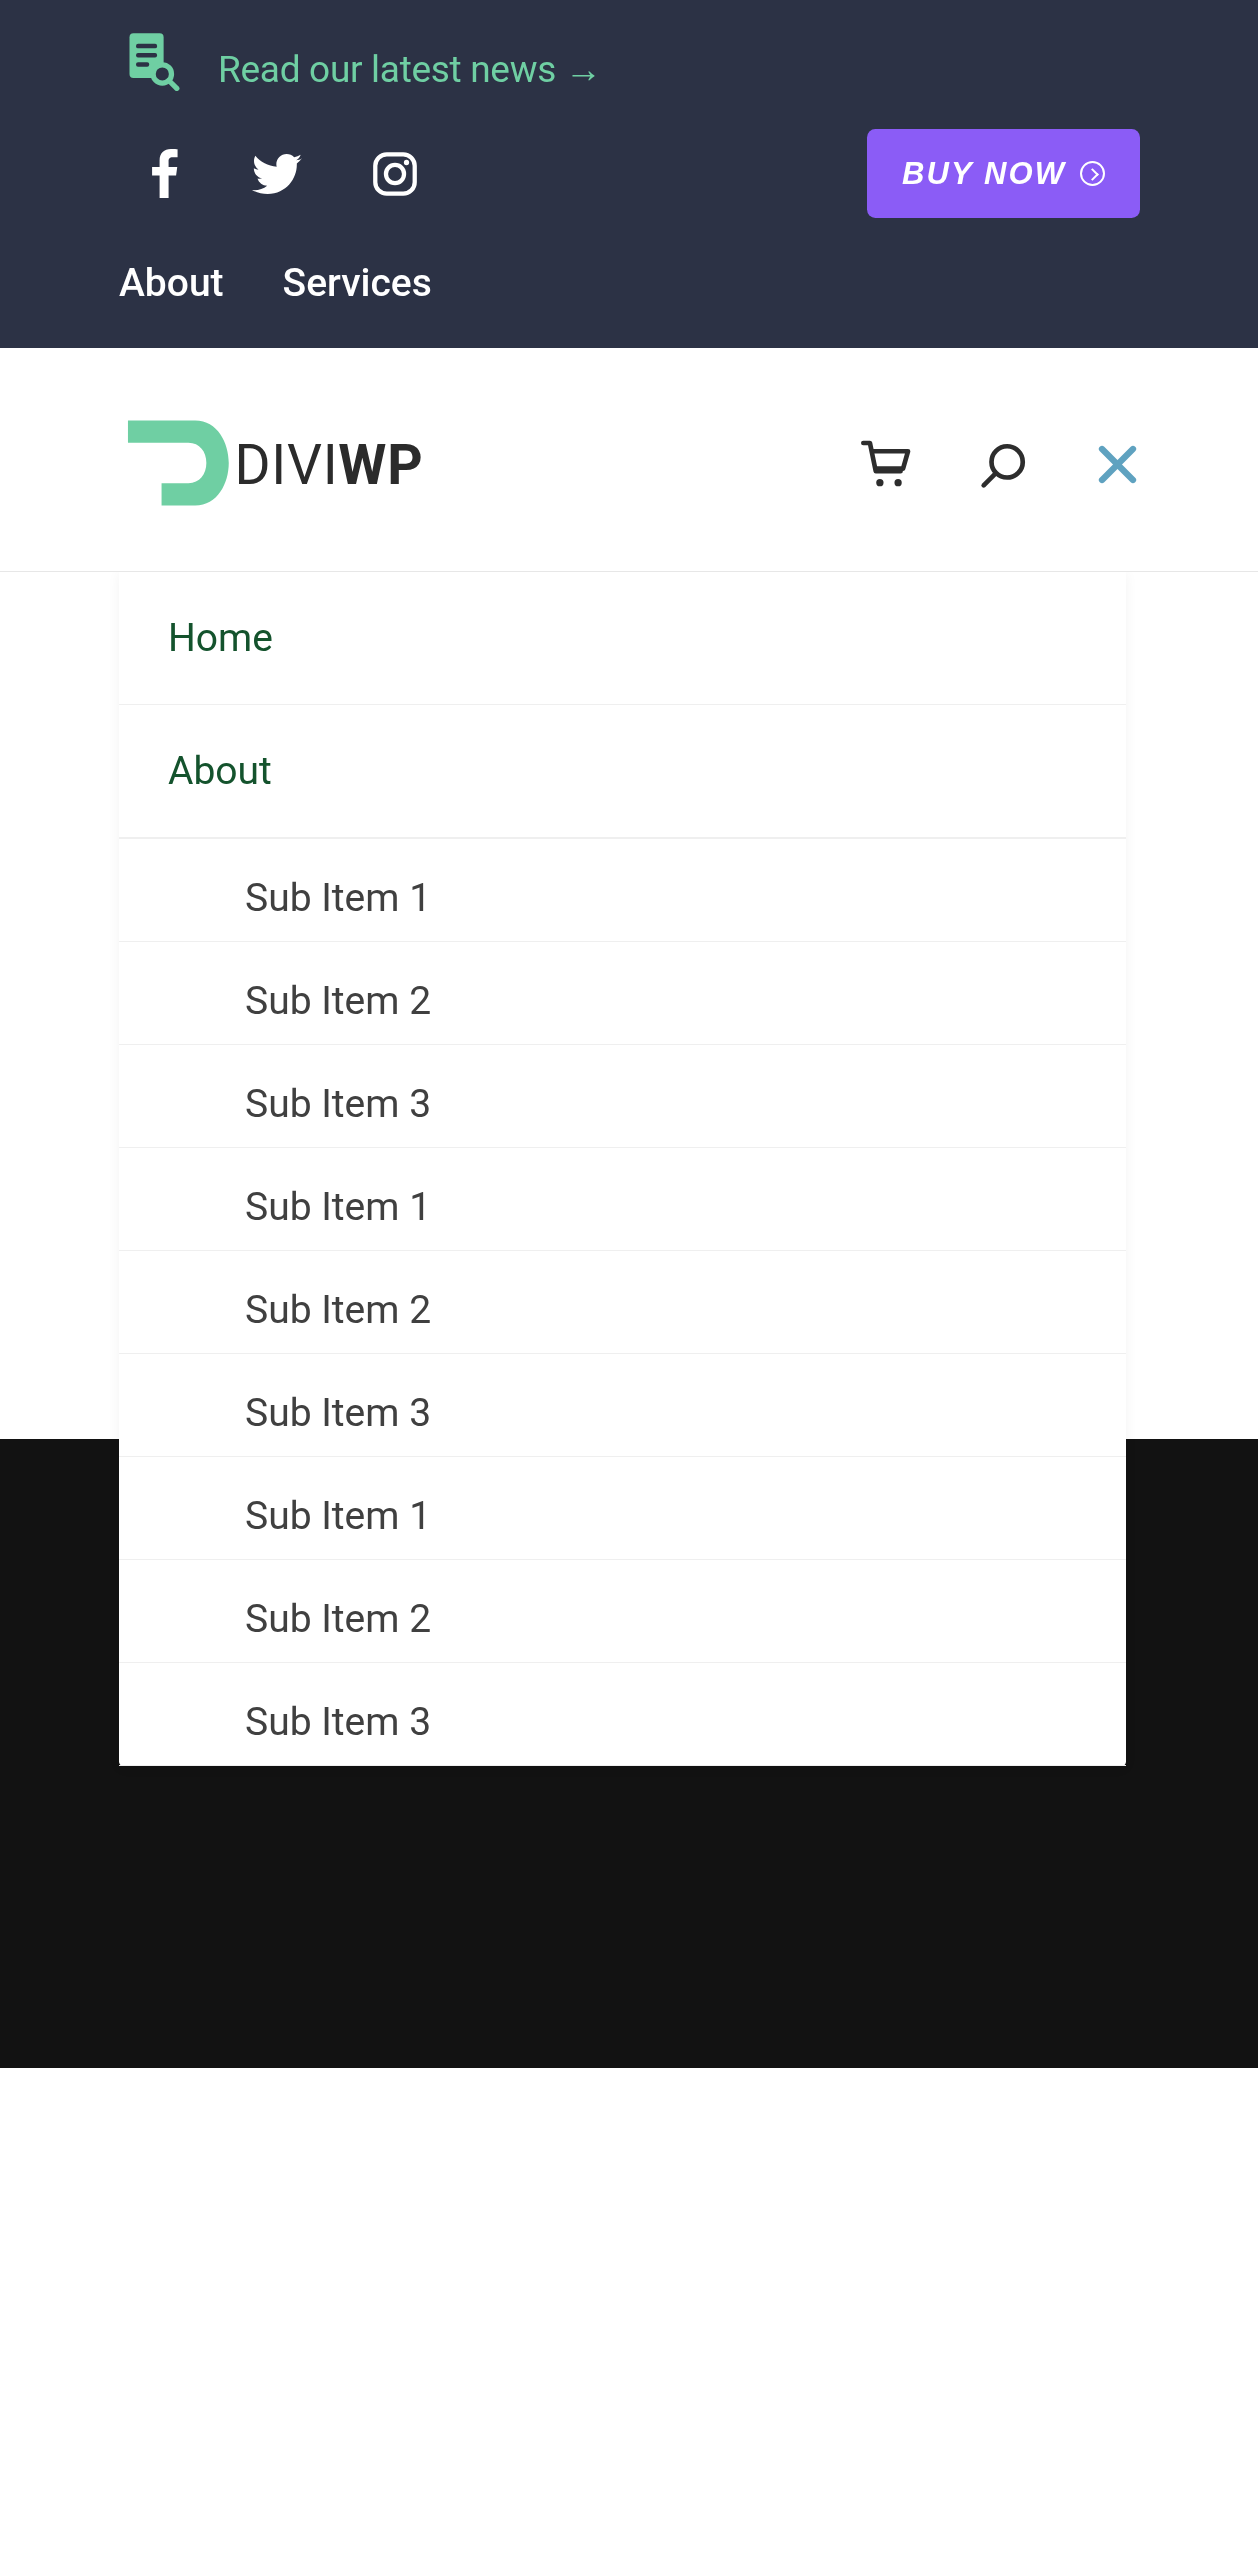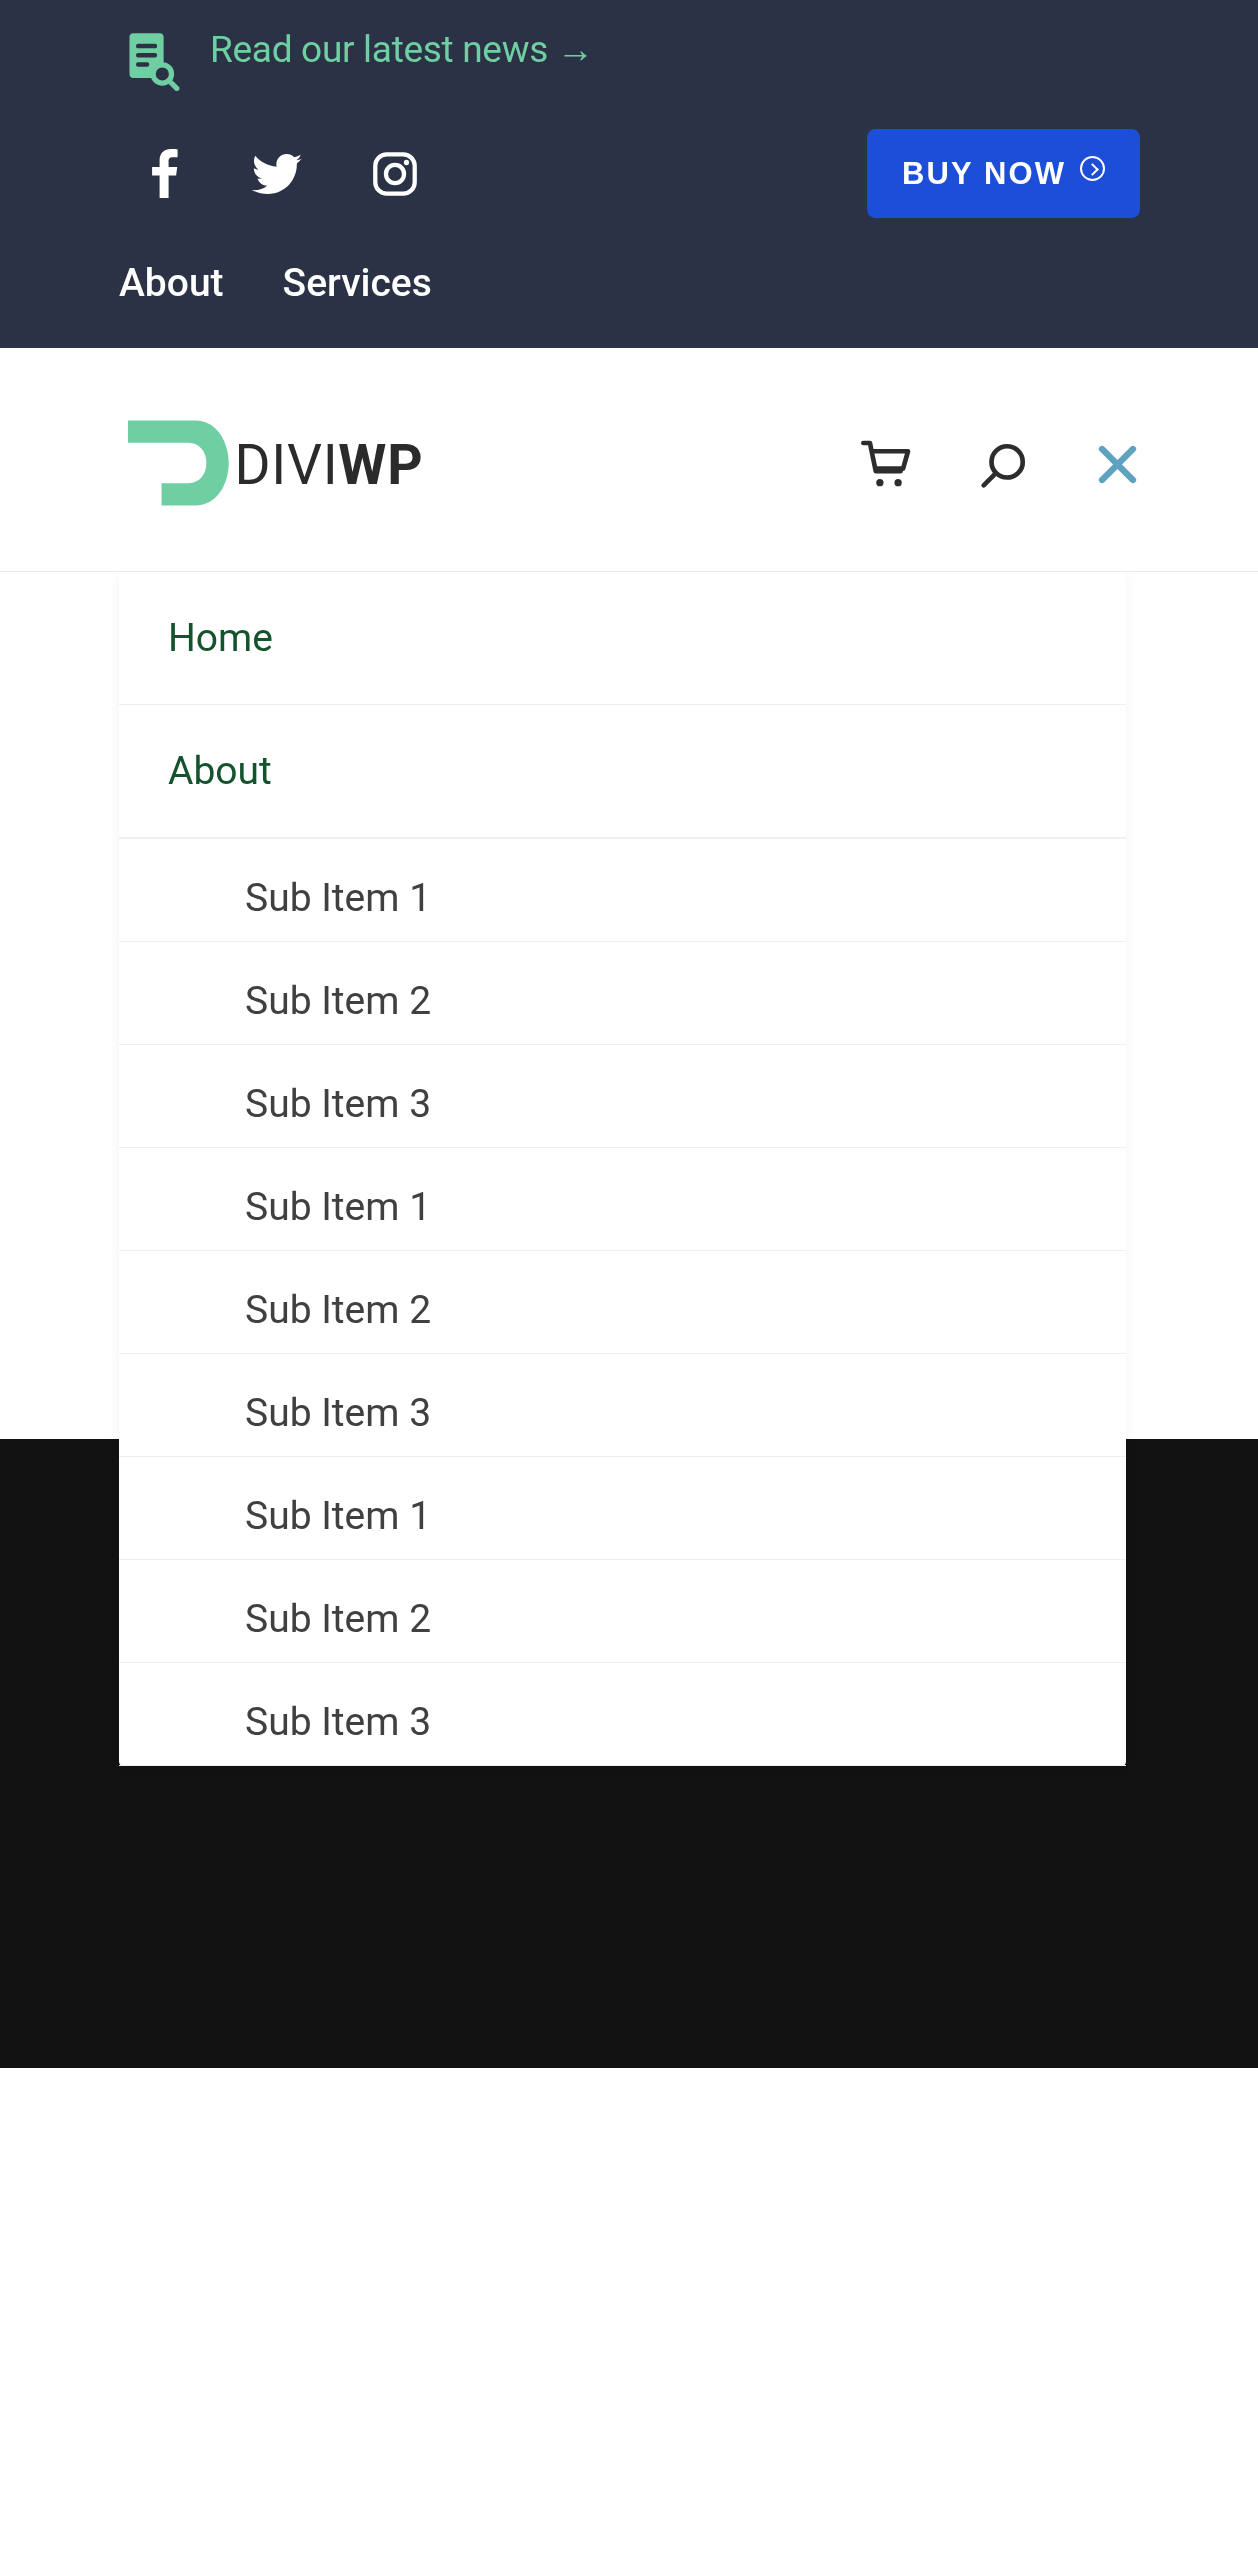--- a/index.html
+++ b/index.html
@@ -14,22 +14,22 @@
   }
 
   
   .topbar {
     background: #2c3245;
     width: 100%;
     padding: 28px 119px 42px 119px;
   }
   .news-row {
     display: flex;
-    align-items: flex-start;
-    gap: 28px;
+    align-items: flex-end;
+    gap: 36px;
     margin-bottom: 38px;
   }
   .news-icon svg { display: block; }
   .news-link {
     color: #6fcfa3;
     font-size: 37px;
     font-weight: 400;
     text-decoration: none;
     letter-spacing: -0.3px;
   }
@@ -40,31 +40,33 @@
   }
   .social-icons {
     display: flex;
     gap: 70px;
     align-items: center;
     margin-left: 28px;
   }
   .social-icons a { color: #ffffff; text-decoration: none; display: flex; align-items: center; justify-content: center; }
   .buy-btn {
     margin-left: auto;
-    background: #1d4ed8;
+    background: #8b5cf6;
     color: #ffffff;
     font-size: 31px;
     font-weight: 700;
     letter-spacing: 2.1px;
     padding: 26.6px 35px;
     border-radius: 8.4px;
     display: flex;
+    align-items: center;
     gap: 14px;
     border: none;
     cursor: pointer;
+    font-style: italic;
   }
   .buy-btn .btn-circle {
     width: 25px; height: 25px;
     border: 2.1px solid #ffffff;
     border-radius: 50%;
     position: relative;
     display: inline-block;
   }
   .buy-btn .btn-circle::after {
     content: "";

